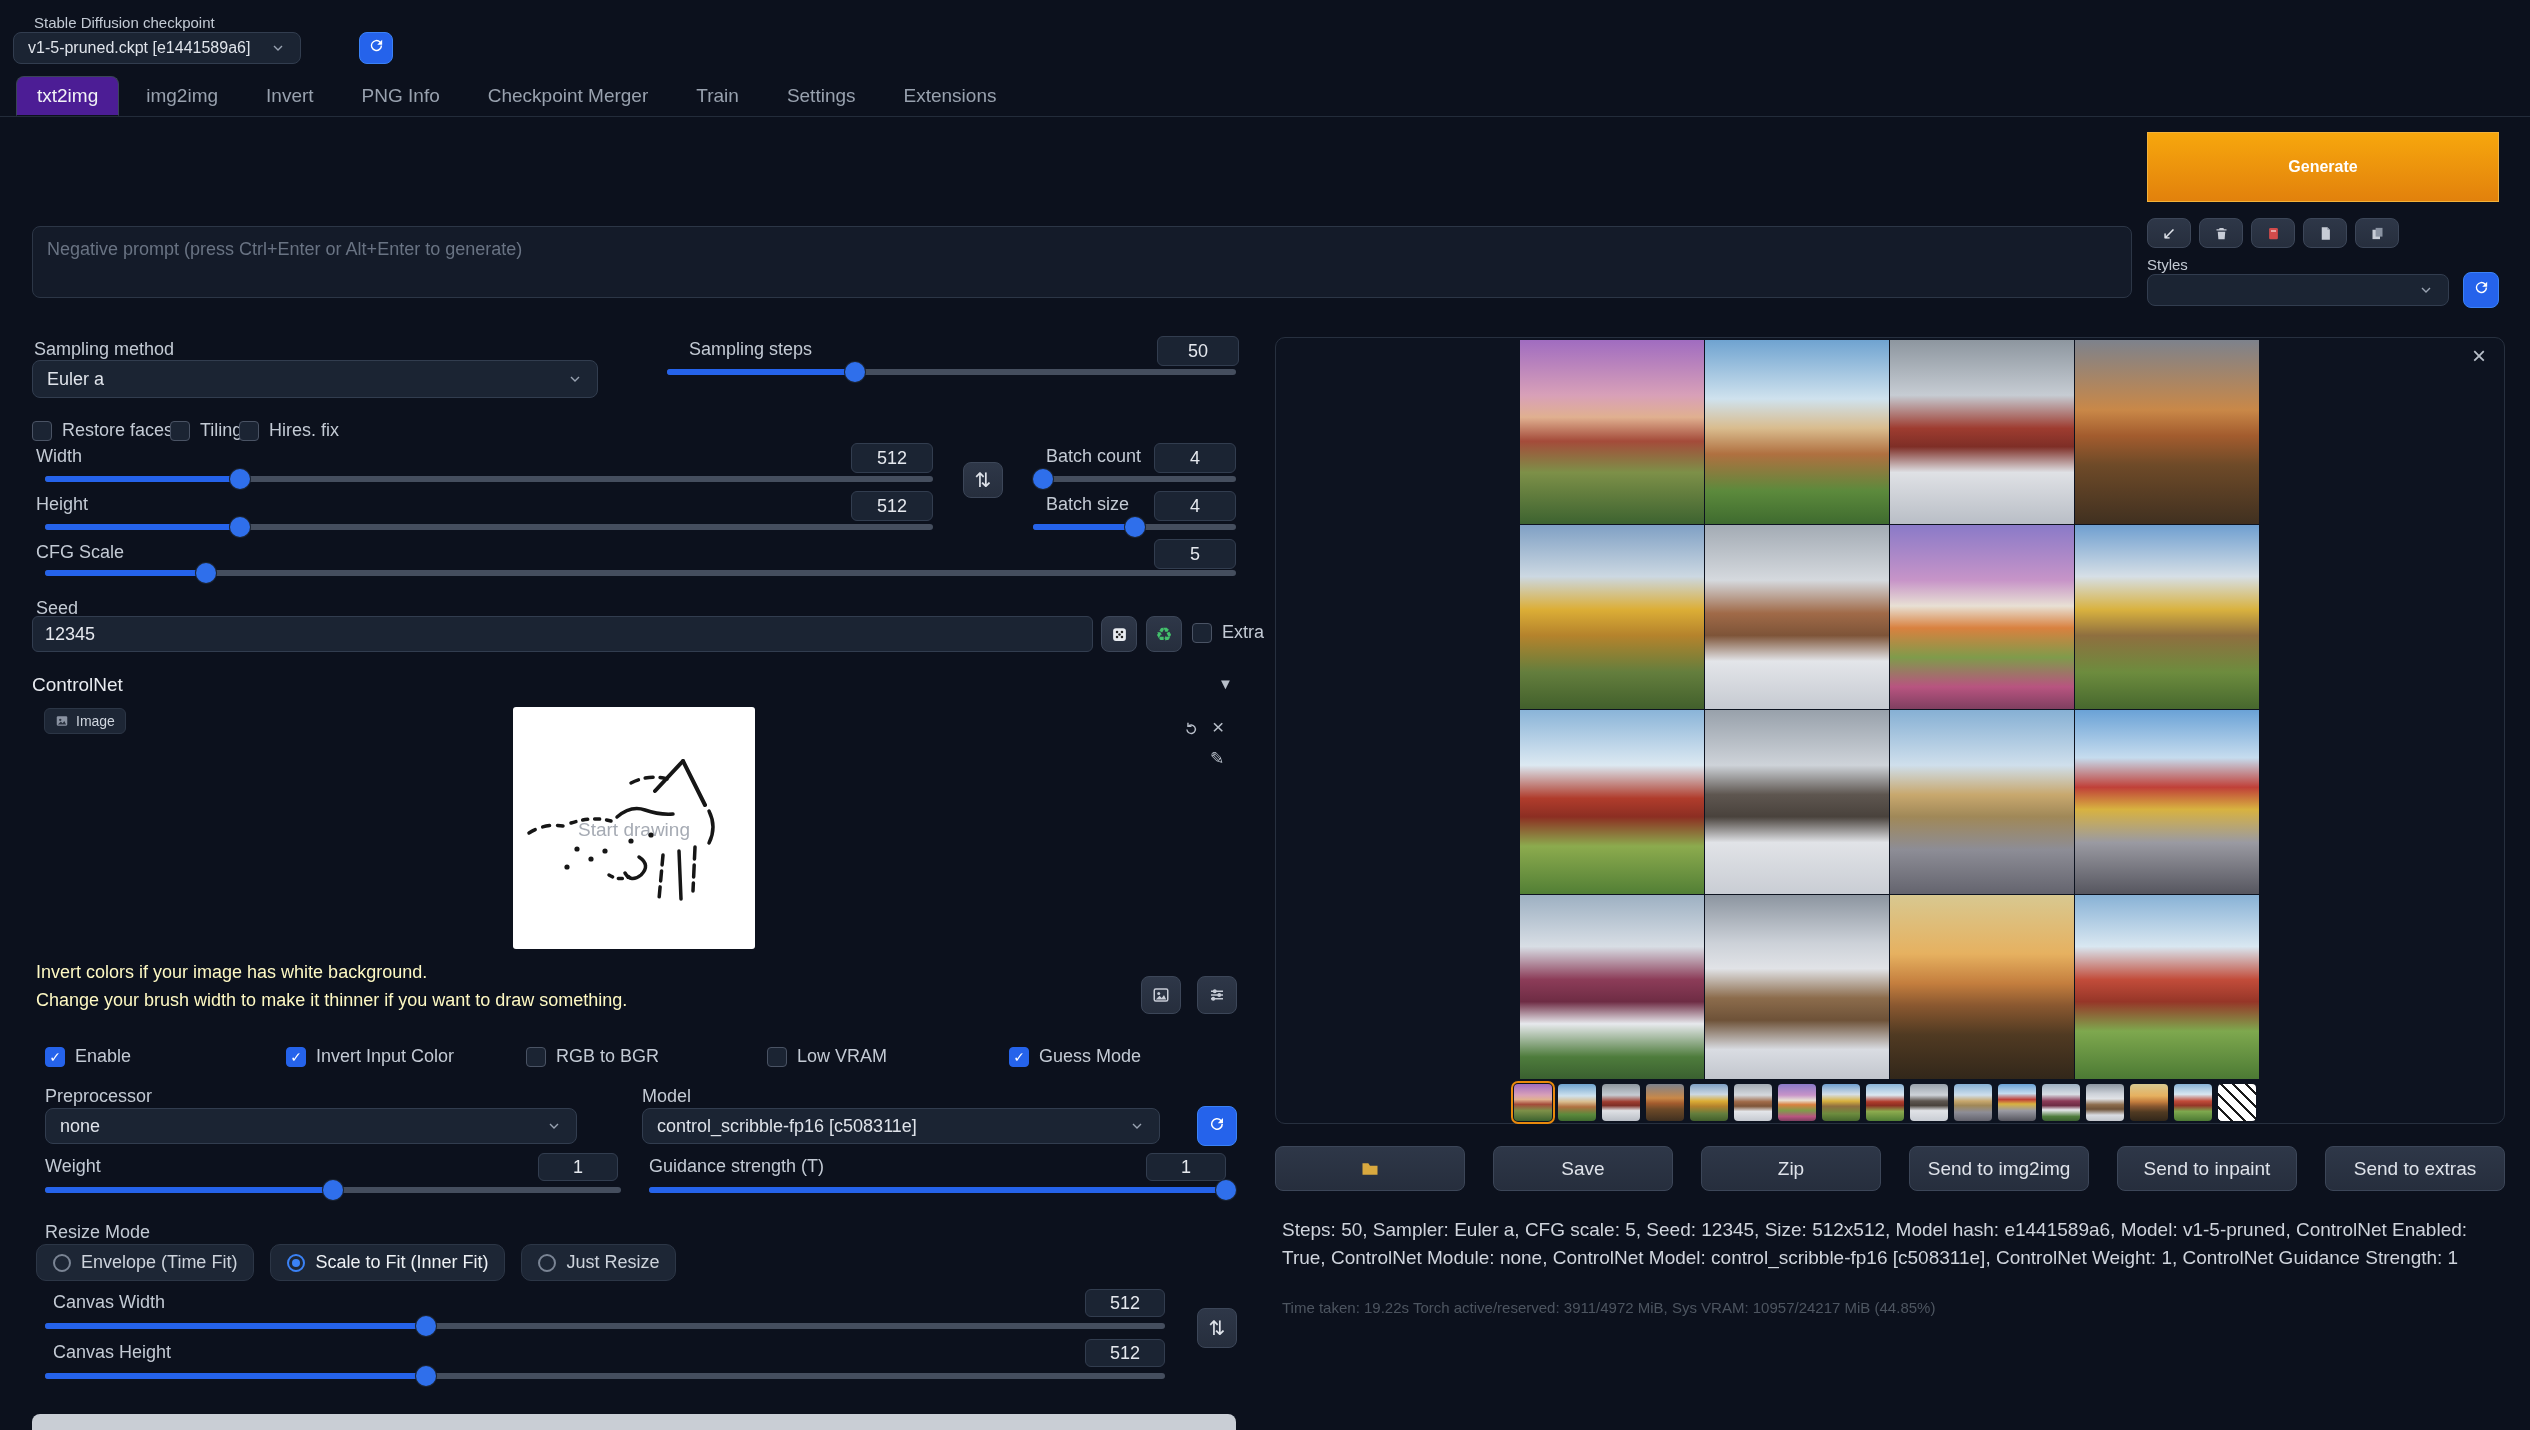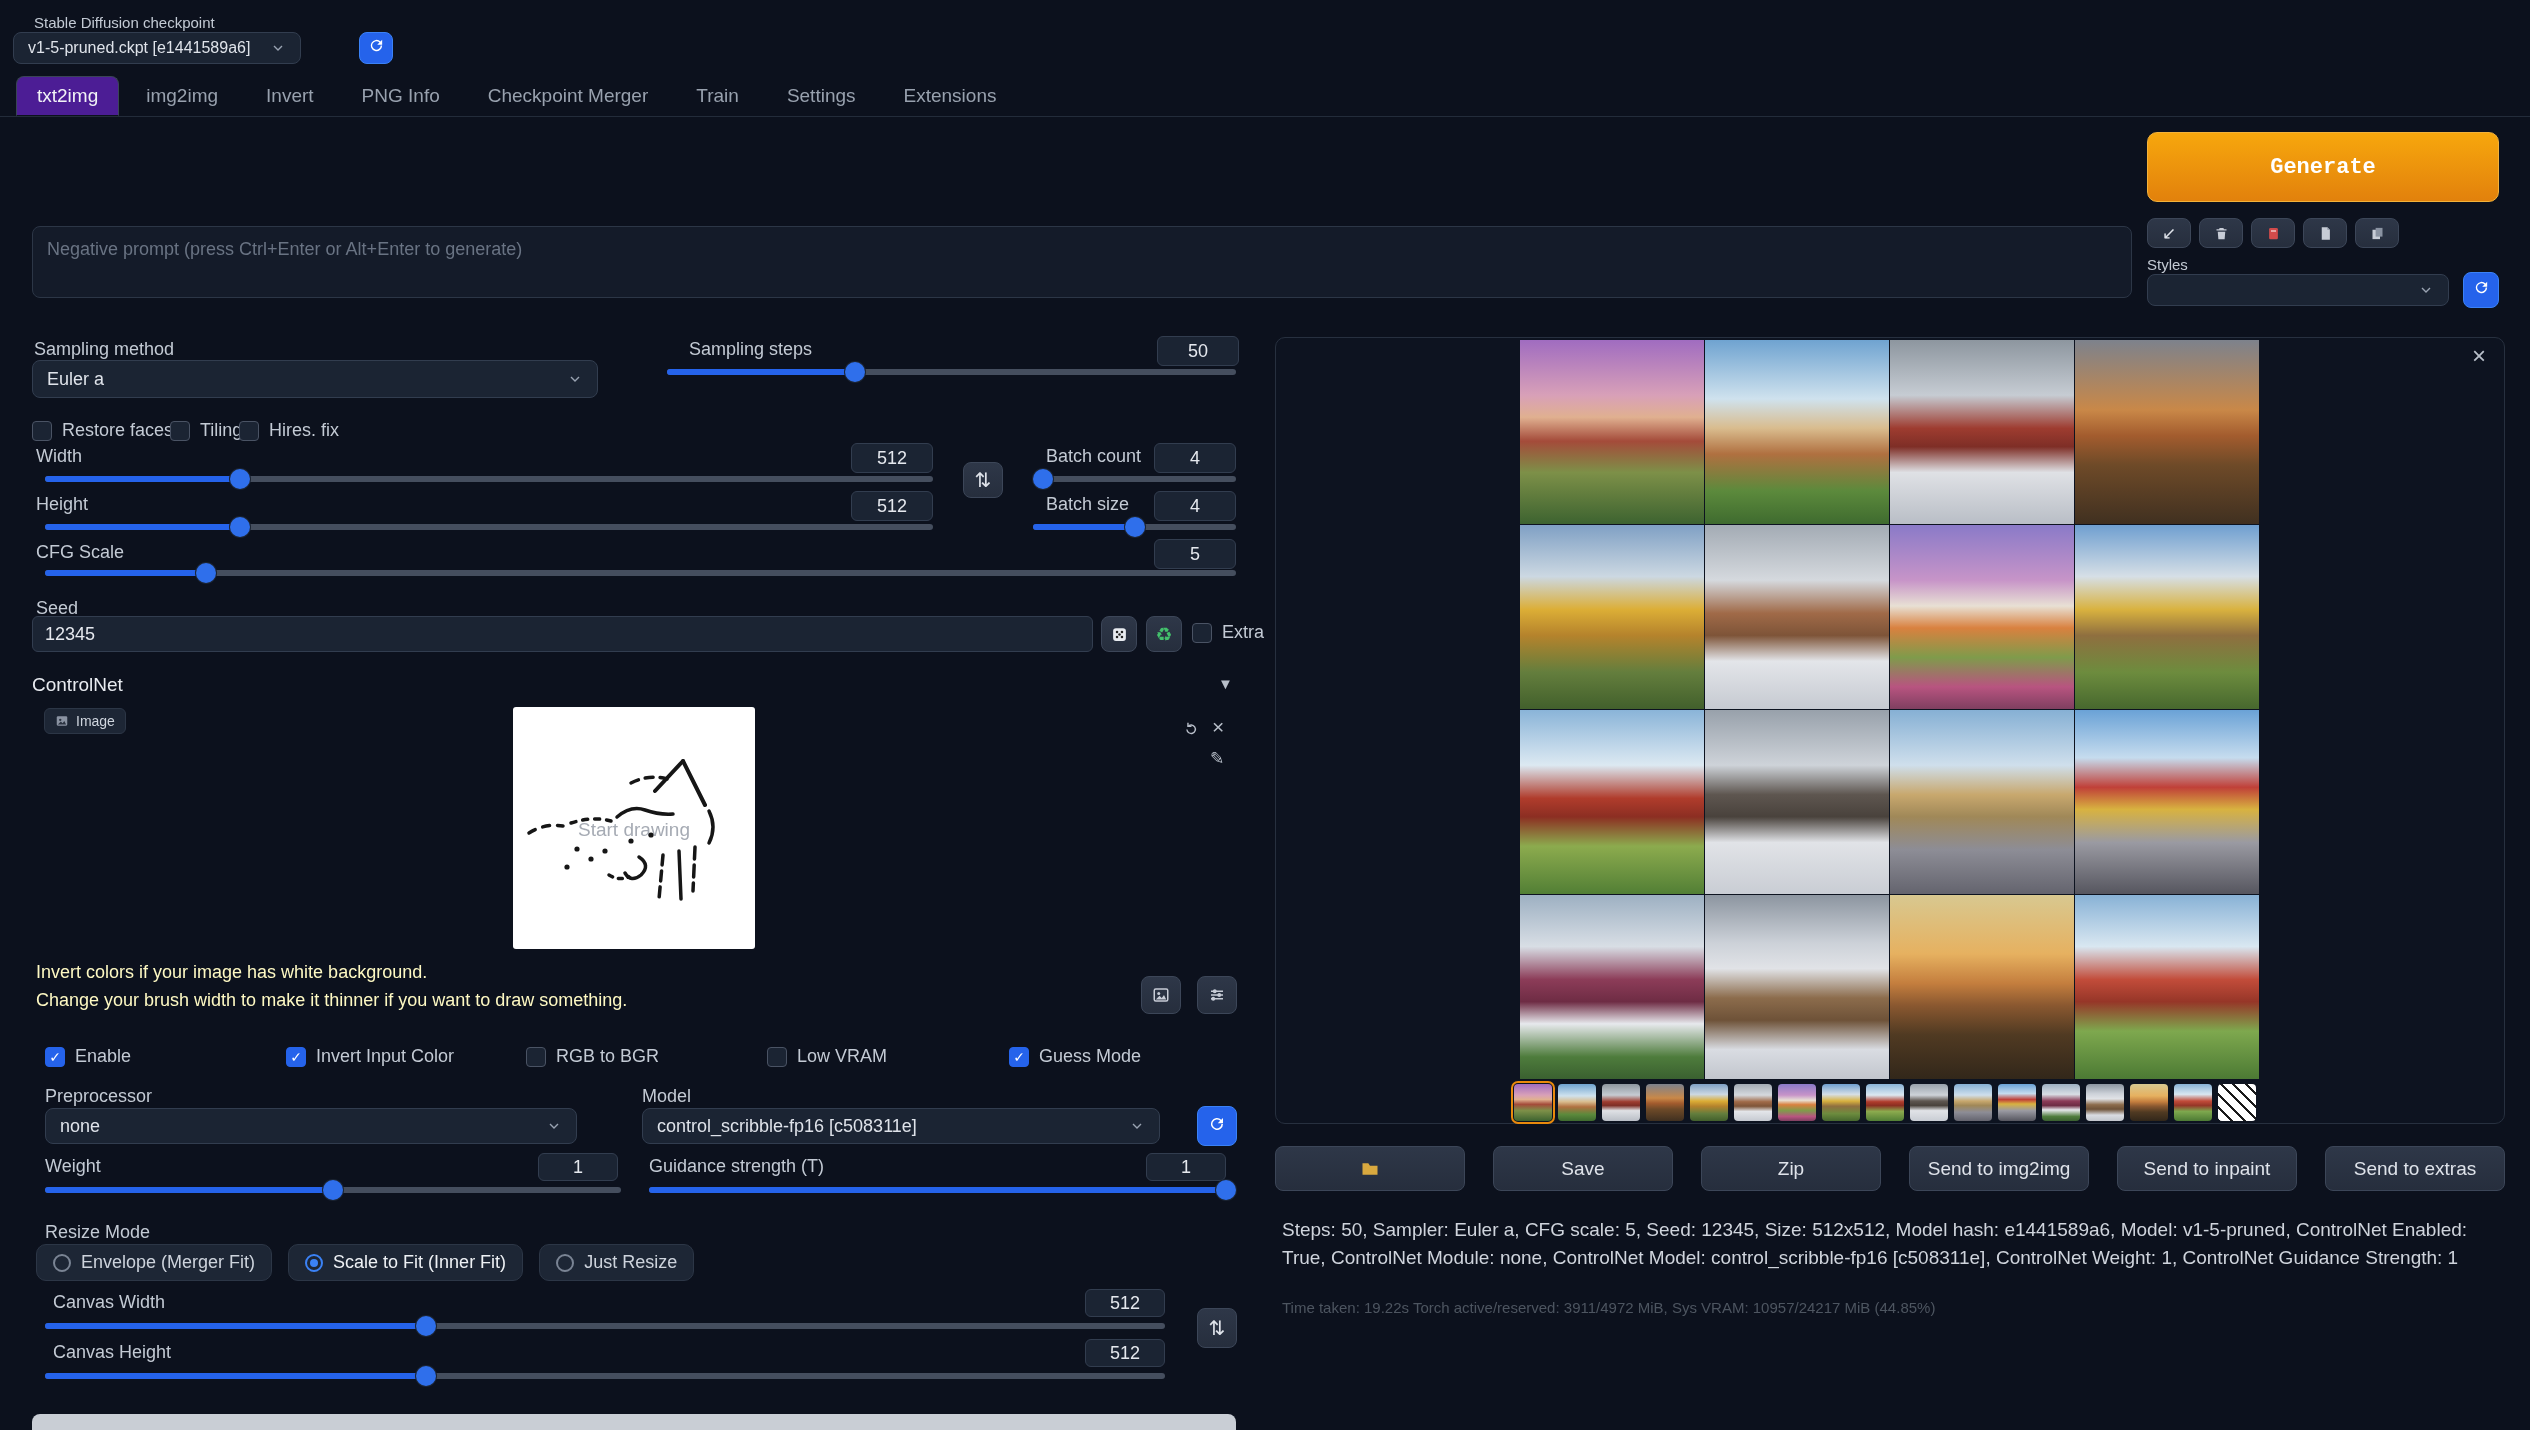--- a/index.html
+++ b/index.html
@@ -15,22 +15,22 @@
     background:#1b2433;border:1px solid #323d4f;border-radius:8px;
     padding:0 14px;color:#dfe3ea;font-size:18px;cursor:pointer;white-space:nowrap;overflow:hidden}
   .dd .chev{flex:0 0 auto;display:flex;align-items:center}
 
   
   .btn{display:flex;align-items:center;justify-content:center;gap:8px;
     background:linear-gradient(180deg,#2e3748,#262e3d);border:1px solid #3c4658;
     border-radius:8px;color:#dfe3ea;font-size:19px;cursor:pointer}
   .btn.blue{background:#2563eb;border-color:#3b82f6;color:#fff}
   .generate{background:linear-gradient(180deg,#f7a70d,#e2810c);border:1px solid #f3b23a;
-    border-radius:10px;color:#fff;font-size:22px;font-weight:700;cursor:pointer;
-    font-family:Liberation Mono, monospace}
+    border-radius:0;color:#fff;font-size:16px;font-weight:700;cursor:pointer;
+    font-family:Liberation Sans, sans-serif}
 
   
   textarea{background:#141b29;border:1px solid #2c3646;border-radius:8px;color:#d5dae2;
     padding:12px 14px;font:18px "Liberation Sans",sans-serif;resize:none}
   textarea::placeholder{color:#697383}
   .numbox{background:#1b2433;border:1px solid #323d4f;border-radius:6px;color:#e5e8ee;
     text-align:center;font:18px "Liberation Sans",sans-serif}
   .textbox{background:#1b2433;border:1px solid #323d4f;border-radius:6px;color:#e5e8ee;
     padding:0 12px;font:18px "Liberation Sans",sans-serif}
 
@@ -392,21 +392,21 @@
   <div class="slider" style="left:649px;top:1179px;width:577px">
     <div class="track"></div>
       <div class="fill" style="width: 100%;"></div>
       <div class="knob" style="left: calc(100% - 10px);"></div>
   </div>
 
   <div class="p flabel" style="left:45px;top:1222px">Resize Mode</div>
   <div class="p" style="left:36px;top:1244px;display:flex;gap:16px">
     <div class="rchip">
       <span class="dot"></span>
-      <span>Envelope (Merger Fit)</span>
+      <span>Envelope (Time Fit)</span>
     </div>
     <div class="rchip on">
       <span class="dot"></span>
       <span>Scale to Fit (Inner Fit)</span>
     </div>
     <div class="rchip">
       <span class="dot"></span>
       <span>Just Resize</span>
     </div>
   </div>

